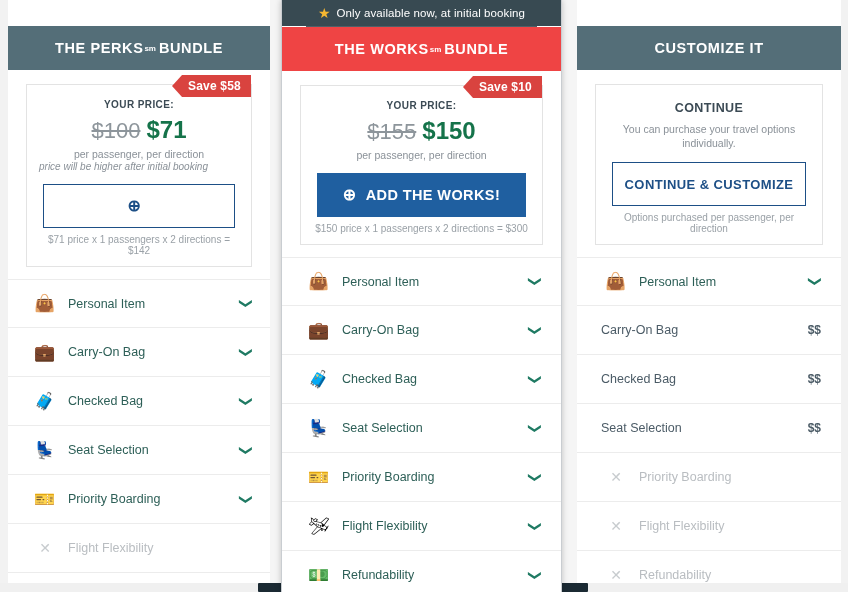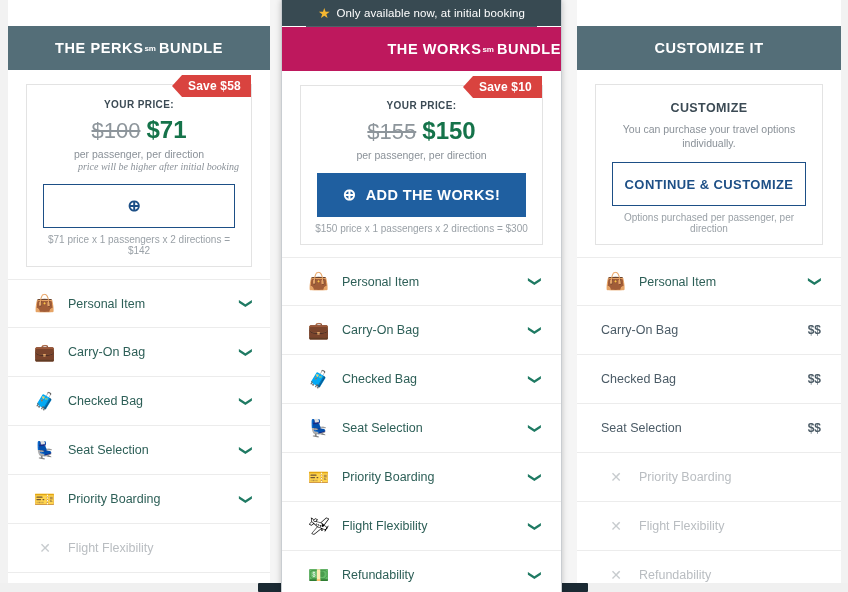--- a/index.html
+++ b/index.html
@@ -34,41 +34,41 @@
   }
   .promo .star { margin-right: 6px; font-size: 14px; color: #f5b731; line-height: 1; }
   .promo-rule { height: 1px; background: #4f6068; margin: 0 24px; }
 
   
   .banner {
     display: flex; align-items: center; justify-content: center;
     color: #ffffff; font-weight: bold; letter-spacing: .6px;
   }
   .banner-side { background: #546e78; height: 44px; margin: 26px 0 0 0; font-size: 14.5px; }
-  .banner-mid  { background: #be185d; height: 44px; font-size: 14.5px; justify-content: flex-end; }
+  .banner-mid  { background: #ef4444; height: 44px; font-size: 14.5px; }
   .sm { font-size: 8px; vertical-align: 2px; letter-spacing: 0; margin: 0 3px 0 1px; }
 
   
   .card-wrap { padding: 14px 18px 0 18px; position: relative; }
   .card { border: 1px solid #e3e3e3; background: #fff; position: relative; padding: 14px 12px 10px 12px; }
   .card-mid { padding-top: 14px; }
 
   .ribbon {
     position: absolute; right: 0; top: -10px; height: 22px;
     background: #d9433f; color: #fff; font-size: 12px; font-weight: bold;
     display: flex; align-items: center; padding: 0 10px 0 16px; letter-spacing: .2px;
     clip-path: polygon(10px 0, 100% 0, 100% 100%, 10px 100%, 0 50%);
   }
 
   .your-price { text-align: center; font-size: 10px; font-weight: bold; color: #3b4a54; letter-spacing: .4px; }
   .price-line { text-align: center; margin-top: 6px; white-space: nowrap; }
   .price-old { font-size: 22px; color: #8d959b; text-decoration: line-through; font-weight: normal; }
   .price-new { font-size: 24px; color: #15734a; font-weight: bold; margin-left: 6px; }
   .per { text-align: center; font-size: 10.5px; color: #8a9198; margin-top: 4px; }
-  .note-italic { text-align: right; font-size: 10px; color: #8a9198; font-style: italic; margin-top: 1px; font-family: Liberation Serif, serif; }
+  .note-italic { text-align: left; font-size: 10px; color: #8a9198; font-style: italic; margin-top: 1px; }
 
   .btn {
     margin: 12px 4px 0 4px; height: 44px;
     display: flex; align-items: center; justify-content: center;
     font-weight: bold; letter-spacing: .4px; cursor: pointer;
   }
   .btn-outline { border: 1.5px solid #1d4f86; color: #1d4f86; background: #fff; font-size: 14.5px; }
   .btn-solid   { background: #1f5fa0; color: #fff; font-size: 14.5px; }
   .btn-outline-sm { border: 1.5px solid #1d4f86; color: #1d4f86; background: #fff; font-size: 13px; }
   .plus { display: inline-block; margin-right: 9px; font-size: 16px; line-height: 1; }
@@ -255,21 +255,21 @@
   </div>
 
   <div class="col col-right">
 
     <div class="banner banner-side">
       <span>CUSTOMIZE IT</span>
     </div>
 
     <div class="card-wrap">
       <div class="card">
-        <div class="unb-title">CUSTOMIZE</div>
+        <div class="unb-title">CONTINUE</div>
         <div class="unb-sub">You can purchase your travel options individually.</div>
 
         <div class="btn btn-outline-sm">
           <span>CONTINUE &amp; CUSTOMIZE</span>
         </div>
 
         <div class="calc">Options purchased per passenger, per direction</div>
       </div>
     </div>
 

